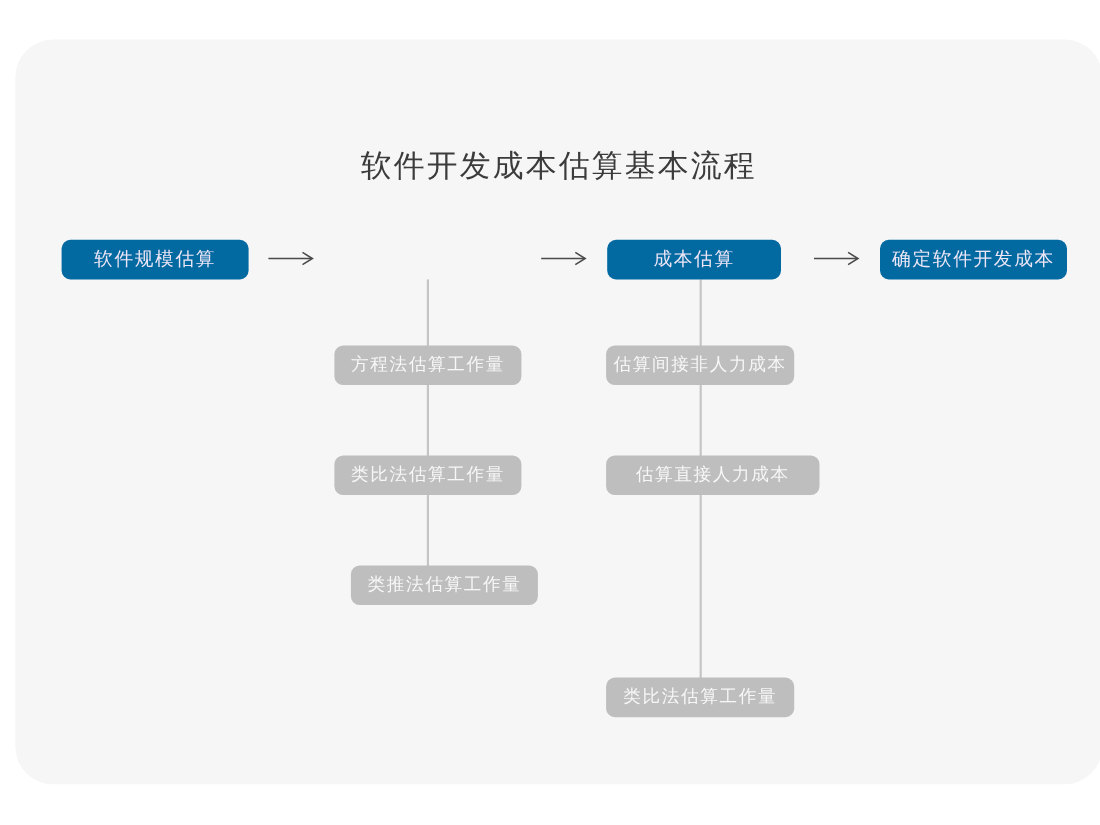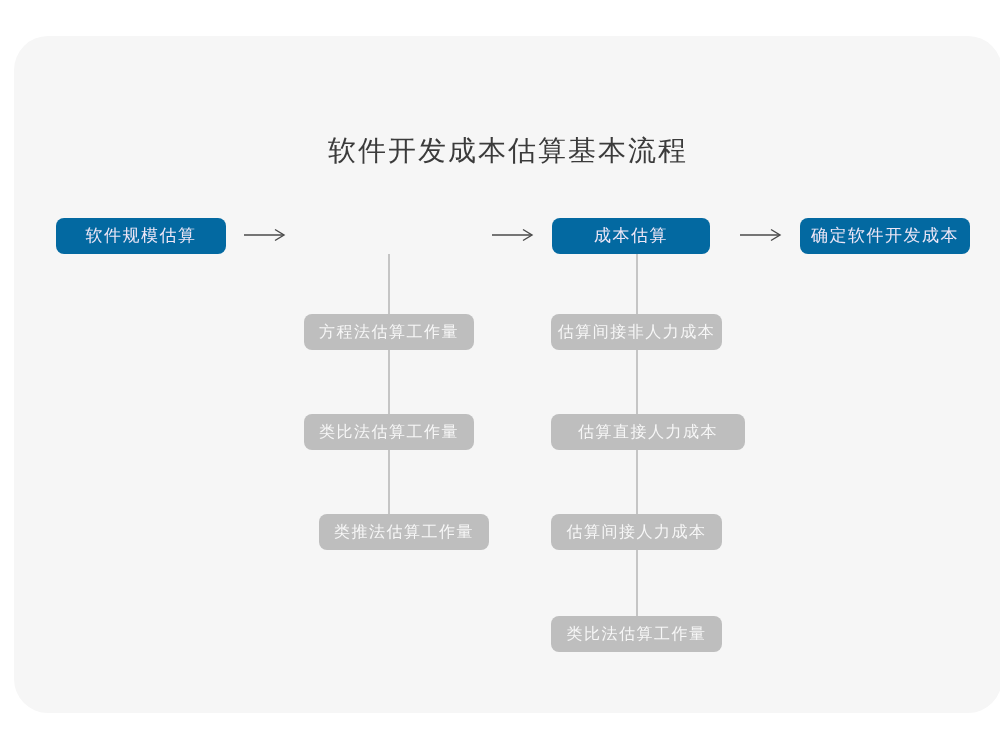--- a/index.html
+++ b/index.html
@@ -121,17 +121,16 @@
     </svg>
 
     <div class="node primary b4">确定软件开发成本</div>
 
     <div class="node secondary w1">方程法估算工作量</div>
     <div class="node secondary w2">类比法估算工作量</div>
     <div class="node secondary w3">类推法估算工作量</div>
 
     <div class="node secondary c1">估算间接非人力成本</div>
     <div class="node secondary c2">估算直接人力成本</div>
-    <div class="node secondary c3">估算间接人力成本</div>
     <div class="node secondary c4">类比法估算工作量</div>
 
   </div>
 </div>
 
 </body></html>

